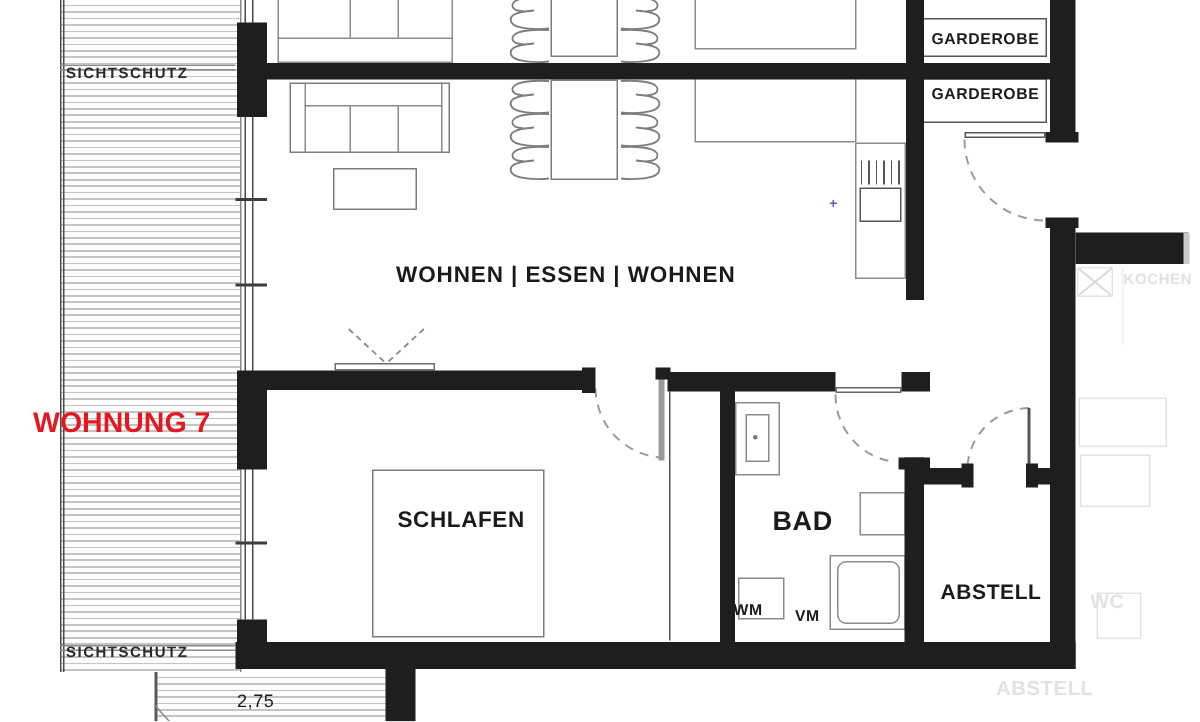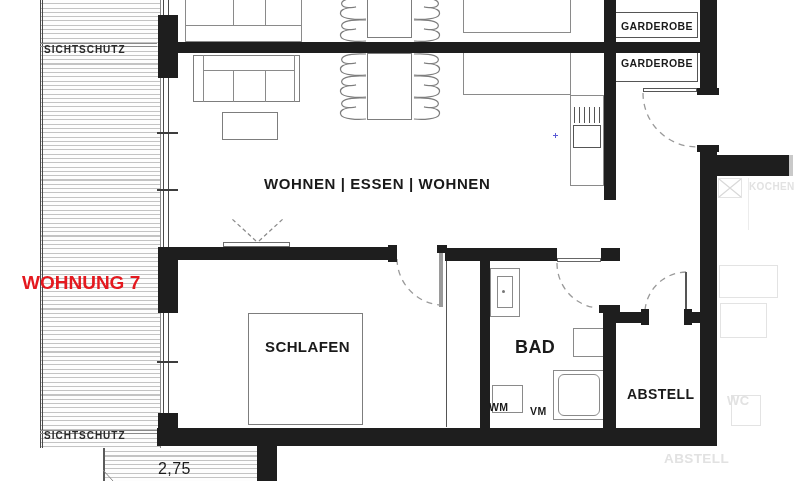--- a/index.html
+++ b/index.html
@@ -155,18 +155,18 @@
   <div class="lbl" style="left:44px;top:44px;font-size:10px;letter-spacing:1px;color:#2a2a2a;">SICHTSCHUTZ</div>
   <div class="lbl" style="left:44px;top:430px;font-size:10px;letter-spacing:1px;color:#2a2a2a;">SICHTSCHUTZ</div>
   <div class="lbl" style="left:264px;top:175px;font-size:15px;letter-spacing:.6px;">WOHNEN | ESSEN | WOHNEN</div>
   <div class="lbl" style="left:265px;top:338px;font-size:15px;">SCHLAFEN</div>
   <div class="lbl" style="left:515px;top:337px;font-size:18px;">BAD</div>
   <div class="lbl" style="left:627px;top:386px;font-size:14px;">ABSTELL</div>
   <div class="lbl" style="left:621px;top:20px;font-size:10.5px;">GARDEROBE</div>
   <div class="lbl" style="left:621px;top:57px;font-size:10.5px;">GARDEROBE</div>
   <div class="lbl" style="left:489px;top:401px;font-size:10.5px;">WM</div>
   <div class="lbl" style="left:530px;top:405px;font-size:10.5px;">VM</div>
-  <div class="lbl" style="left:158px;top:460px;font-size:16px;font-weight:400;text-align:center;">2,75</div>
+  <div class="lbl" style="left:158px;top:460px;font-size:12px;font-weight:400;text-align:center;">2,75</div>
   <div class="lbl faintlbl" style="left:749px;top:181px;font-size:10px;">KOCHEN</div>
   <div class="lbl faintlbl" style="left:727px;top:372px;font-size:13px;margin-top:21px;">WC</div>
   <div class="lbl faintlbl" style="left:664px;top:451px;font-size:13.5px;">ABSTELL</div>
 
 </div>
 
 </body></html>

